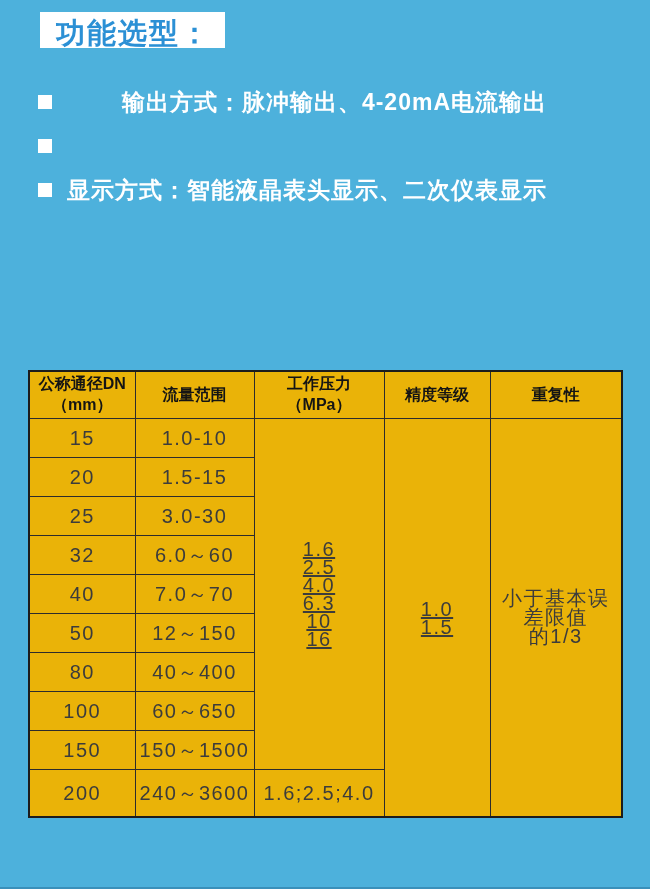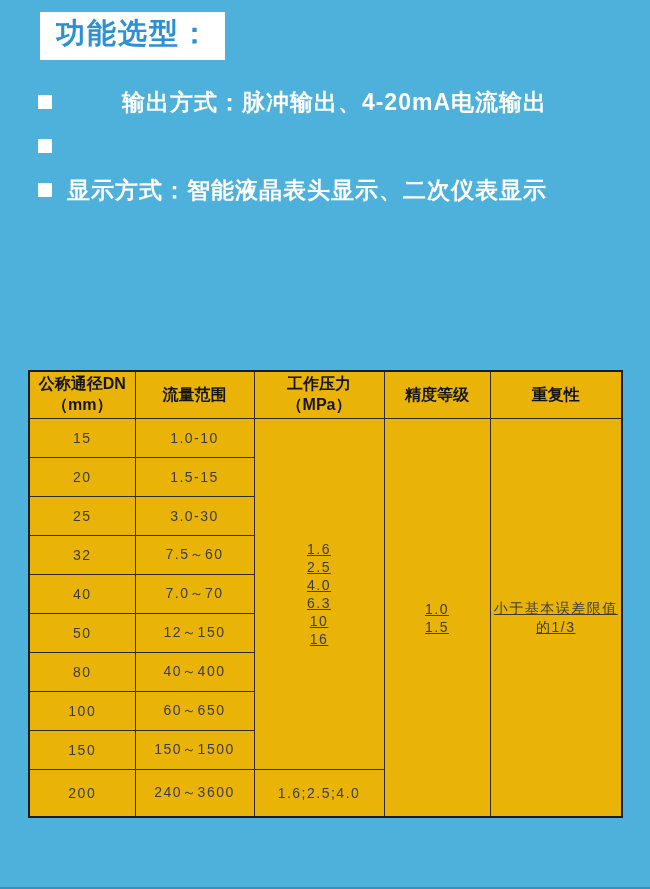--- a/index.html
+++ b/index.html
@@ -13,21 +13,21 @@
   .page { position: absolute; inset: 0; }
 
   
   .heading-box {
     position: absolute;
     background: #ffffff;
     color: #2b90d5;
     font-size: 29px;
     font-weight: bold;
     letter-spacing: 2px;
-    padding: 7px 14px 12px 16px;
+    padding: 7px 14px 0 16px;
     line-height: 1.0;
     white-space: nowrap;
   }
   #heading-function { left: 40px; top: 12px; }
   #heading-flow { left: 36px; top: 284px; }
 
   
   .bullet-list {
     position: absolute;
     left: 38px; top: 80px;
@@ -70,27 +70,27 @@
   }
   .spec-table th {
     height: 46px;
     font-size: 16px;
     font-weight: bold;
     color: #141414;
     line-height: 1.3;
   }
   .spec-table td {
     height: 38px;
-    font-size: 14px;
+    font-size: 20px;
     color: #3c3c3c;
     letter-spacing: 1.5px;
   }
   .spec-table tr.row-200 td { height: 46px; }
   .pressure-line, .accuracy-line { line-height: 18px; letter-spacing: 1.5px; text-decoration: underline; }
-  .repeat-cell { letter-spacing: 0.5px; font-size: 13.5px; line-height: 19px; text-decoration: underline; }
+  .repeat-cell { letter-spacing: 0.5px; font-size: 13.5px; line-height: 19px; }
 
   
   .bottom-edge {
     position: absolute;
     left: 0; bottom: 0;
     width: 100%; height: 2px;
     background: #3a90ba;
   }
 </style>
 </head>
@@ -161,21 +161,21 @@
       <tr>
         <td>20</td>
         <td>1.5-15</td>
       </tr>
       <tr>
         <td>25</td>
         <td>3.0-30</td>
       </tr>
       <tr>
         <td>32</td>
-        <td>7.5～60</td>
+        <td>6.0～60</td>
       </tr>
       <tr>
         <td>40</td>
         <td>7.0～70</td>
       </tr>
       <tr>
         <td>50</td>
         <td>12～150</td>
       </tr>
       <tr>

